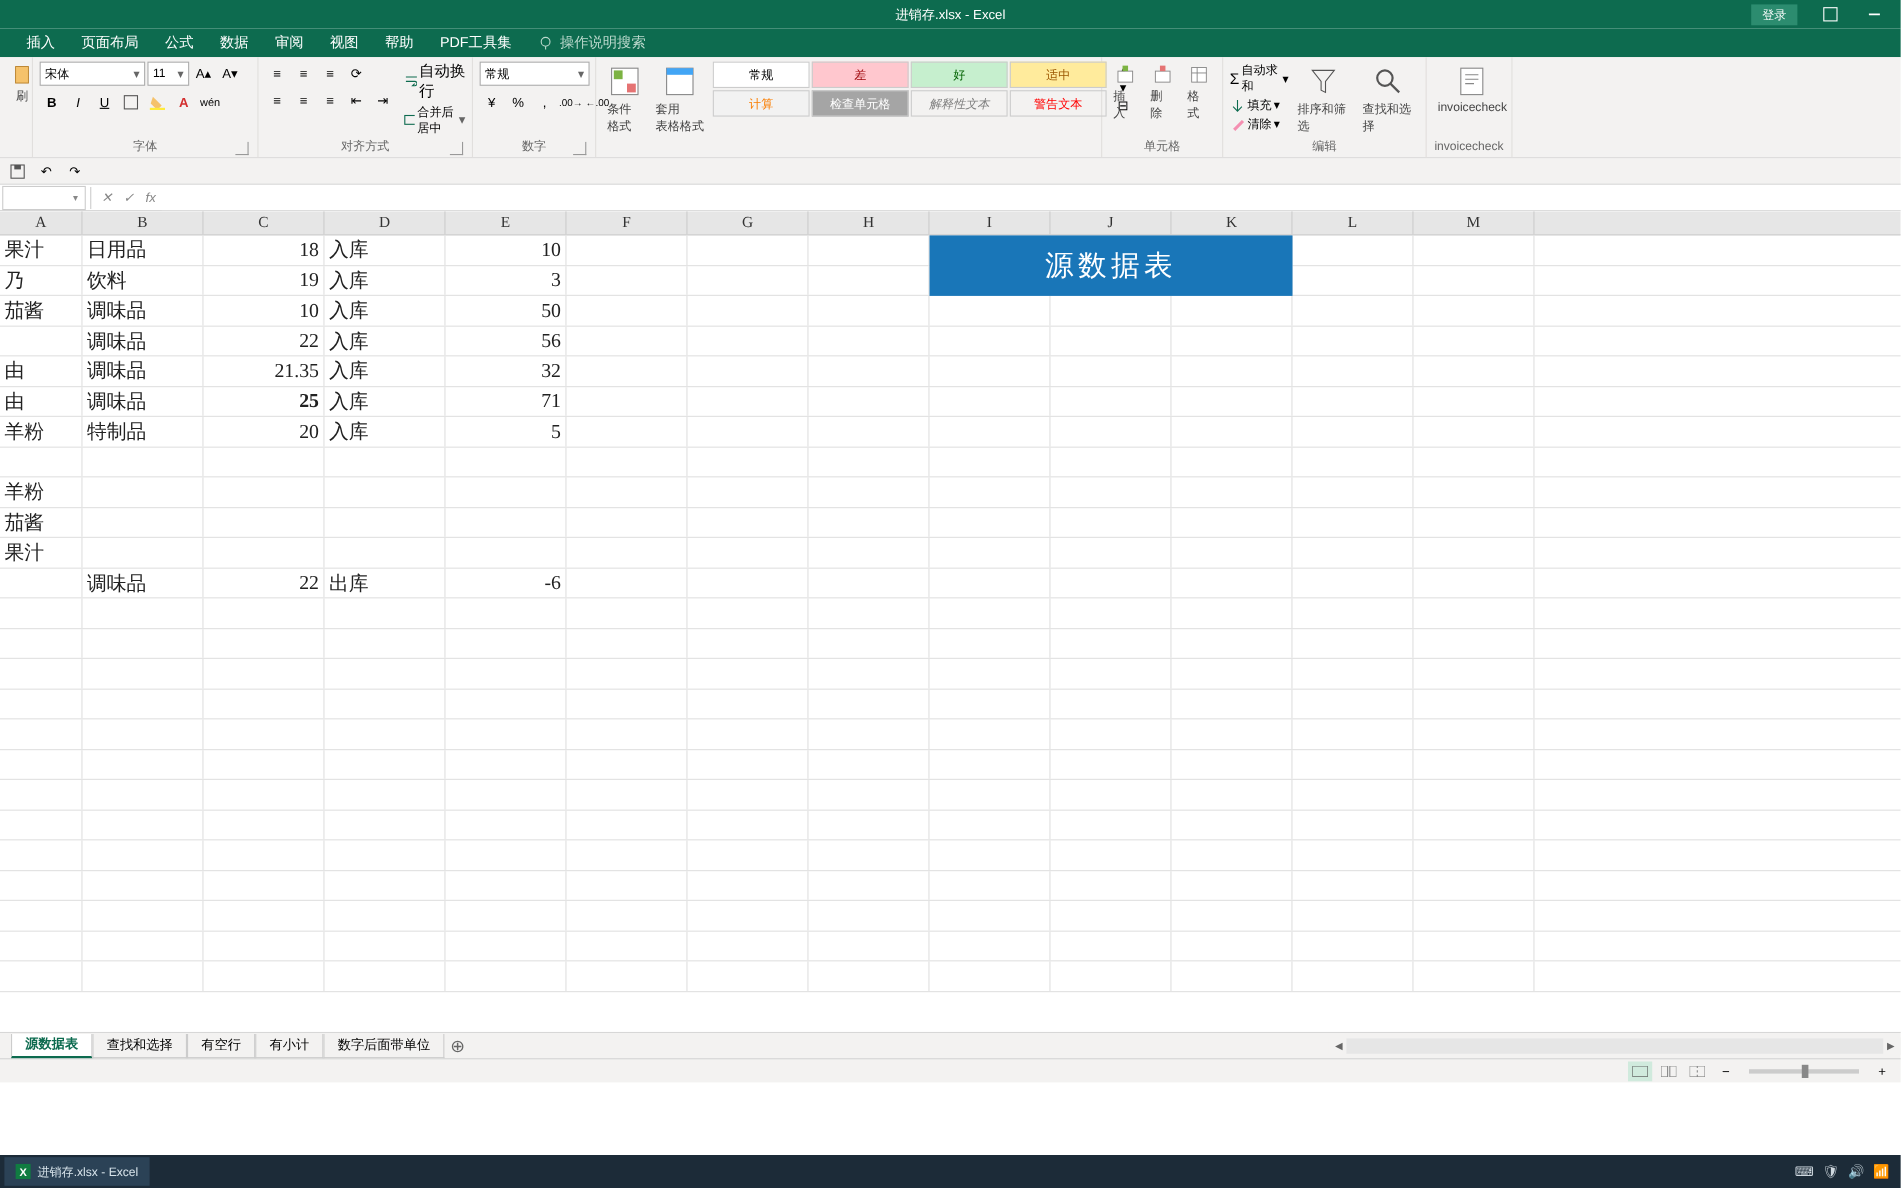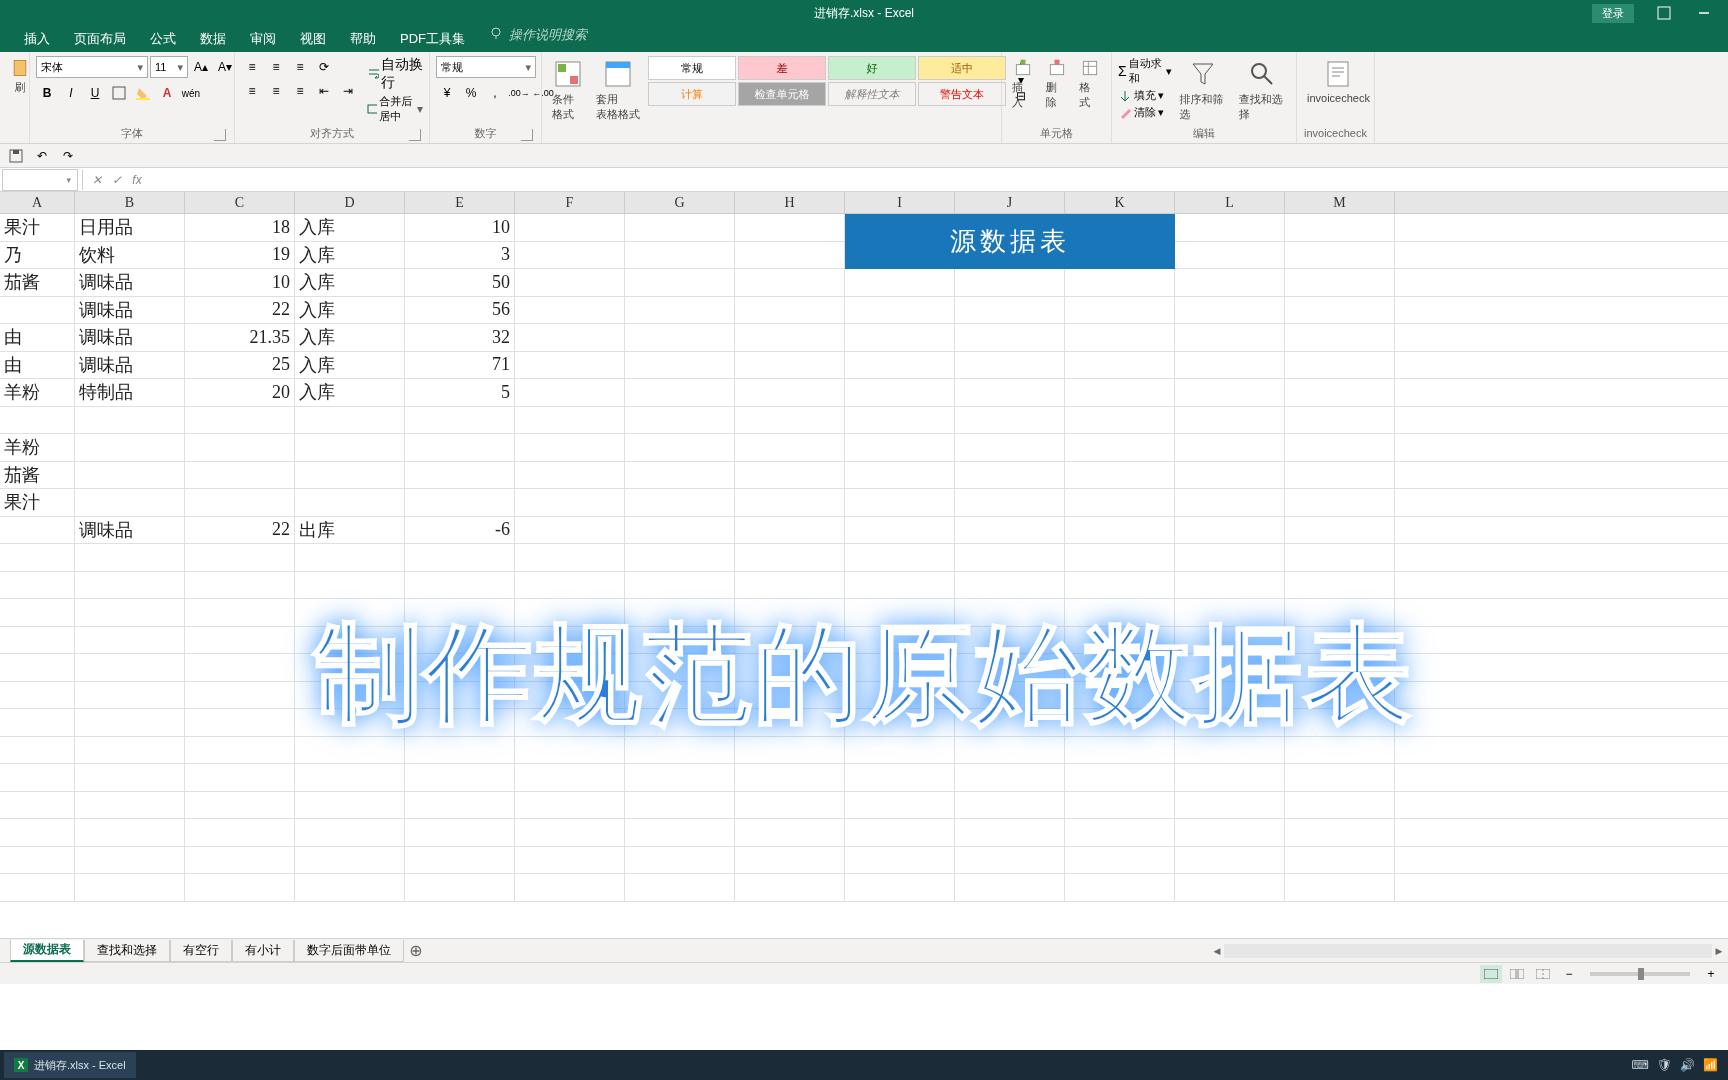--- a/index.html
+++ b/index.html
@@ -8,21 +8,21 @@
 
 .title-bar { height:26px; background:#0d6b4f; color:#fff; display:flex; align-items:center; padding:0 4px; }
 .title-bar .ctr { position:absolute; left:0; right:0; text-align:center; font-size:12px; pointer-events:none; }
 .title-bar .right { margin-left:auto; display:flex; gap:0; align-items:center; }
 .title-bar .login { background:#2c8c6f; padding:2px 10px; margin-right:10px; font-size:11px; }
 .title-bar .winbtn { width:40px; height:26px; display:flex; align-items:center; justify-content:center; }
 
 
 .tabs { height:26px; background:#0d6b4f; color:#fff; display:flex; align-items:center; padding-left:12px; gap:0; font-size:13px; }
 .tabs .tab { padding:0 12px; height:26px; display:flex; align-items:center; cursor:pointer; }
-.tabs .tell { display:flex; align-items:flex-start; gap:6px; color:#bcd9cd;font-style:italic; }
+.tabs .tell { display:flex; align-items:center; gap:6px; color:#bcd9cd; }
 .tabs svg { fill:#bcd9cd; }
 
 
 .ribbon { height:92px; background:#f3f2f1; border-bottom:1px solid #d4d4d4; display:flex; }
 .rgroup { border-right:1px solid #e1dfdd; display:flex; flex-direction:column; justify-content:space-between; padding:4px 6px 0; position:relative; }
 .rgroup .lbl { text-align:center; font-size:11px; color:#666; height:18px; line-height:16px; position:relative; }
 .rgroup .lbl .dlg { position:absolute; right:2px; bottom:2px; width:12px; height:12px; border:1px solid #999; border-top:none; border-left:none; }
 .rgroup .body { flex:1; display:flex; align-items:flex-start; gap:4px; }
 .ricon { display:flex; flex-direction:column; align-items:center; gap:2px; font-size:11px; color:#444; padding:2px 4px; cursor:pointer; }
 .ricon svg { width:20px; height:20px; }
@@ -135,21 +135,21 @@
           </svg>
           <span>刷</span>
         </div>
       </div>
     <div class="lbl"></div>
   </div>
 
   <div class="rgroup" style="width:205px">
     <div class="body vstack" style="width:100%">
       <div class="hrow">
-        <div class="combo" style="width:112px">
+        <div class="combo" style="width:96px">
             <span>宋体</span>
             <span class="arr">▾</span>
           </div>
         <div class="combo" style="width:38px">
             <span>11</span>
             <span class="arr">▾</span>
           </div>
         <span class="minibtn">A▴</span>
         <span class="minibtn">A▾</span>
       </div>
@@ -458,21 +458,21 @@
         <div class="cell" style="width: 110px;"></div>
         <div class="cell" style="width: 110px;"></div>
         <div class="cell" style="width: 110px;"></div>
         <div class="cell" style="width: 110px;"></div>
         <div class="cell" style="width: 110px;"></div>
         <div class="cell" style="width: 110px;"></div>
       </div>
       <div class="row">
         <div class="cell" style="width: 75px;">由</div>
         <div class="cell" style="width: 110px;">调味品</div>
-        <div class="cell r" style="width: 110px;">25</div>
+        <div class="cell r" style="width: 110px; font-weight: bold;">25</div>
         <div class="cell" style="width: 110px;">入库</div>
         <div class="cell r" style="width: 110px;">71</div>
         <div class="cell" style="width: 110px;"></div>
         <div class="cell" style="width: 110px;"></div>
         <div class="cell" style="width: 110px;"></div>
         <div class="cell" style="width: 110px;"></div>
         <div class="cell" style="width: 110px;"></div>
         <div class="cell" style="width: 110px;"></div>
         <div class="cell" style="width: 110px;"></div>
         <div class="cell" style="width: 110px;"></div>
@@ -757,21 +757,20 @@
         <div class="cell" style="width: 110px;"></div>
         <div class="cell" style="width: 110px;"></div>
         <div class="cell" style="width: 110px;"></div>
         <div class="cell" style="width: 110px;"></div>
         <div class="cell" style="width: 110px;"></div>
         <div class="cell" style="width: 110px;"></div>
         <div class="cell" style="width: 110px;"></div>
       </div>
     </div>
   <div class="source-box" style="left:845px;top:22px;width:330px;height:55px">源数据表</div>
-  <div class="overlay-txt">制作规范的原始数据表</div>
 
 </div>
 
 <div class="sheet-bar">
   <span style="width:10px"></span>
   <div class="sheet-tab active">源数据表</div>
   <div class="sheet-tab">查找和选择</div>
   <div class="sheet-tab">有空行</div>
   <div class="sheet-tab">有小计</div>
   <div class="sheet-tab">数字后面带单位</div>

